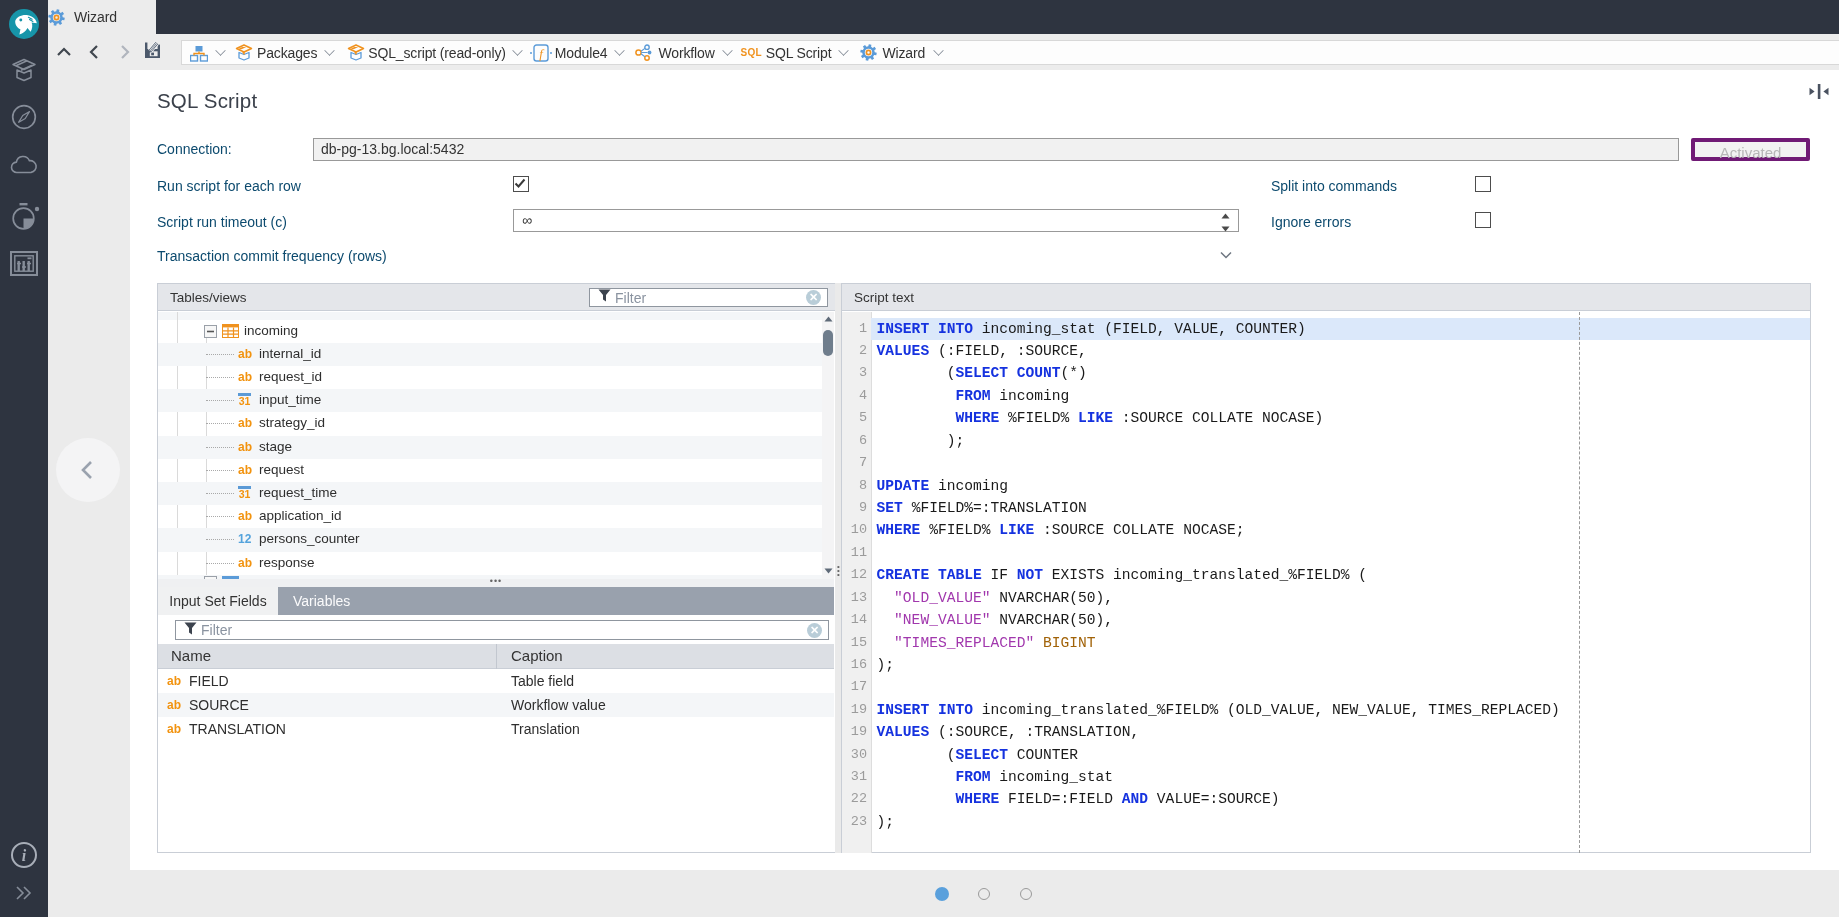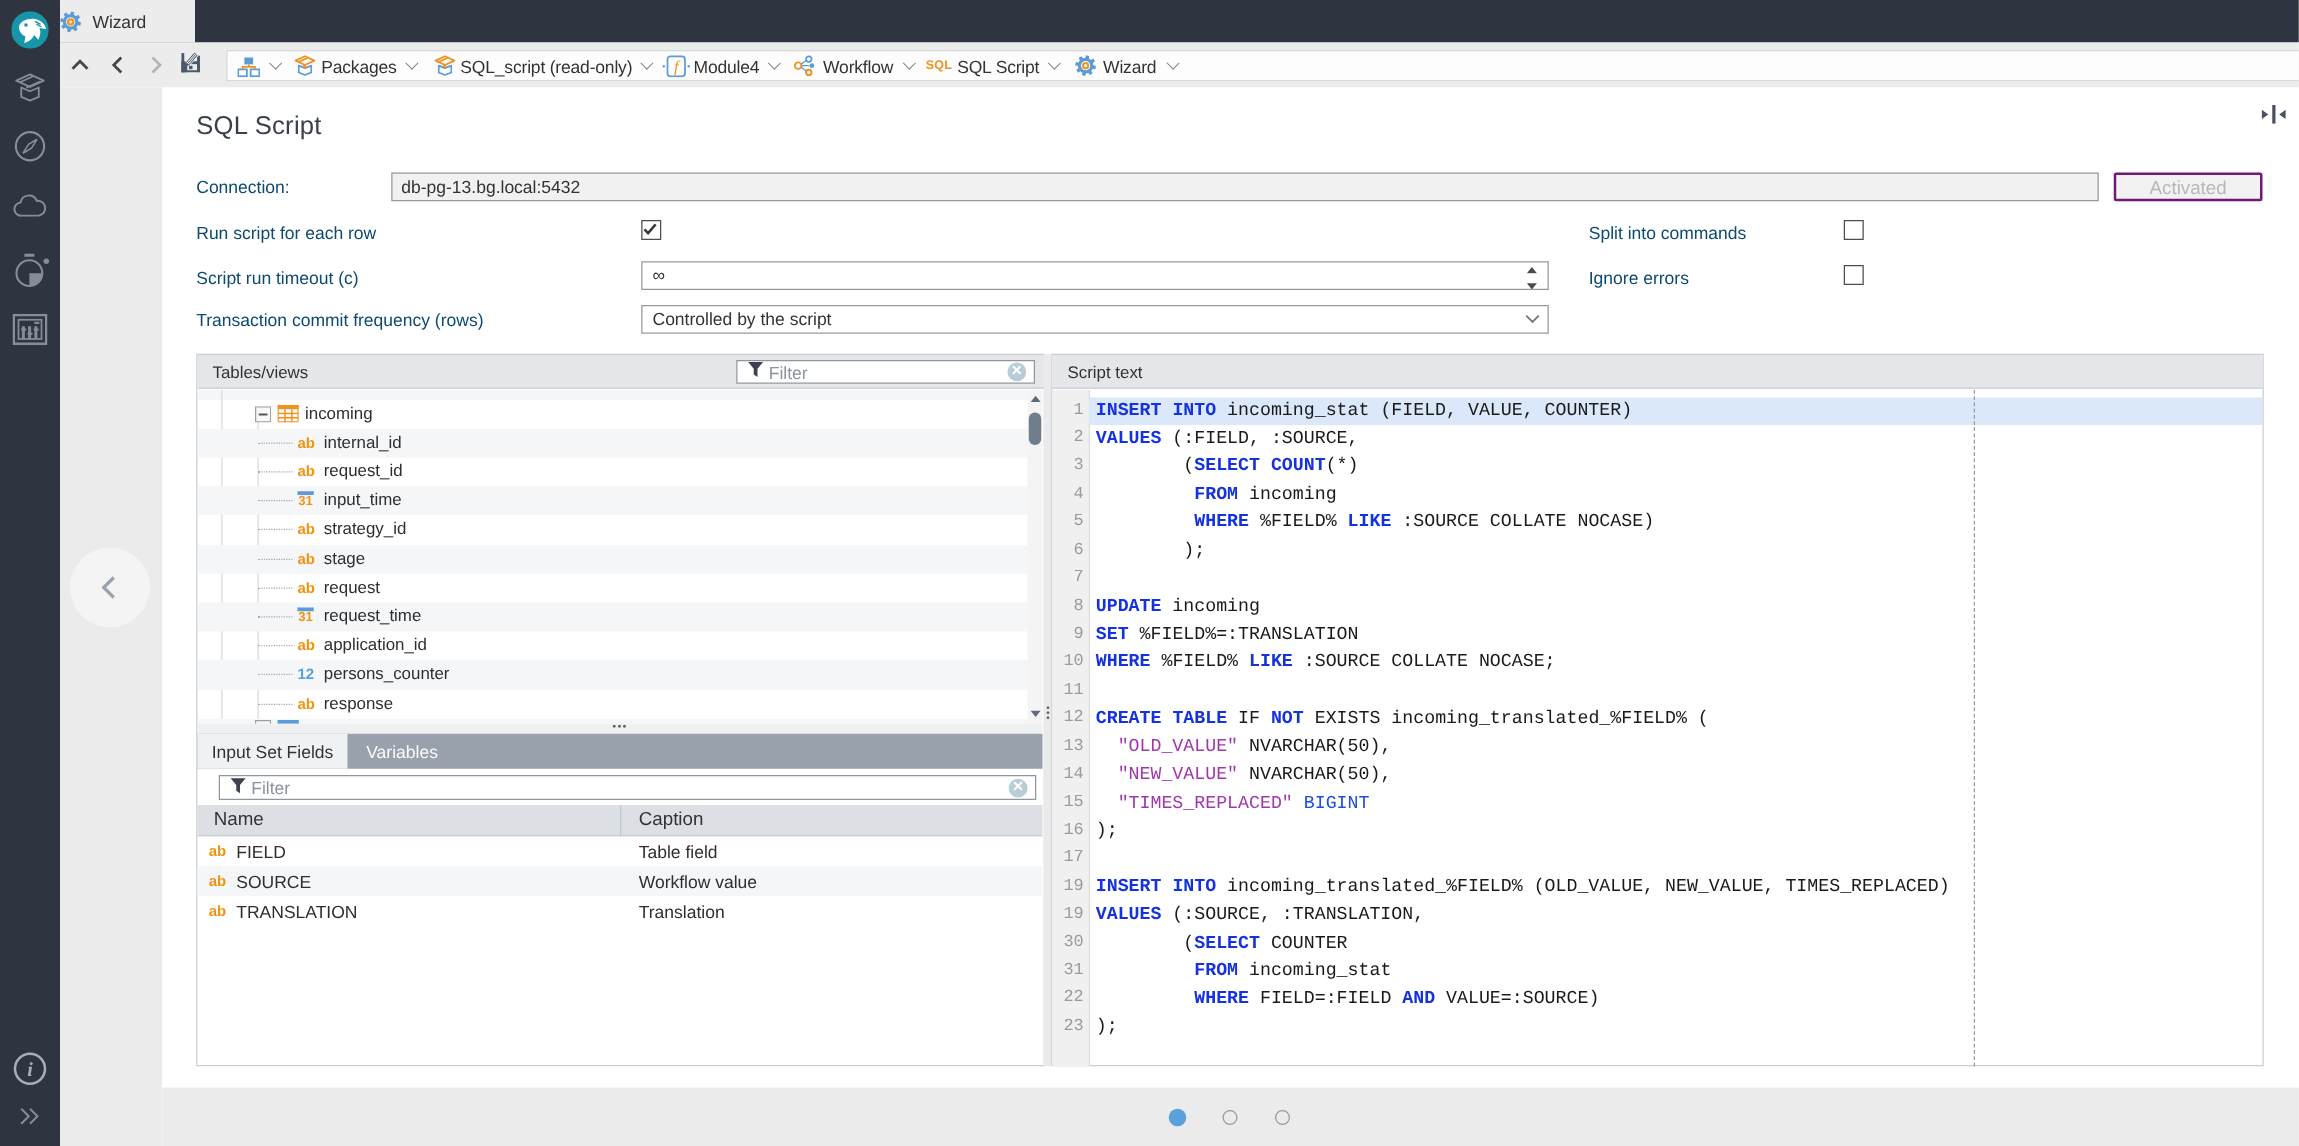--- a/index.html
+++ b/index.html
@@ -39,21 +39,21 @@
 .tabbar .t1{width:120px;background:#f0f1f2;color:#333;font-size:14px;display:flex;align-items:center;justify-content:center}
 .tabbar .t2{color:#fbfbfc;font-size:14px;display:flex;align-items:center;padding-left:15px}
 
 .filt{position:absolute;background:#fff;border:1px solid #8f969f;display:flex;align-items:center}
 .filt .ph{color:#8a93a0;font-size:14px;margin-left:4px}
 .xclr{margin-left:auto;margin-right:6px;width:15px;height:15px;border-radius:50%;background:#b9cdd8;color:#fff;font-size:11px;line-height:15px;text-align:center;font-weight:bold}
 
 .code{font-family:"Liberation Mono",monospace;font-size:14.6px;line-height:22.42px;white-space:pre;color:#1a1a1a}
 .code b{color:#1532df;font-weight:bold}
 .code q{color:#a137ad;quotes:none}
-.code t{color:#1d4ed8}
+.code t{color:#a16207}
 .gnum{font-family:"Liberation Mono",monospace;font-size:13.5px;line-height:22.42px;color:#9b9b9b;text-align:right;white-space:pre}
 </style></head>
 <body>
 <div id="sidebar" class="abs">
   <div class="abs" style="left:9px;top:9px"><svg width="30" height="30" viewBox="0 0 30 30" style="">
         <defs>
           <clipPath id="lc">
             <circle cx="15" cy="15" r="15"></circle>
           </clipPath>
         </defs>
@@ -198,42 +198,41 @@
 <div id="main" class="abs">
   <h1>SQL Script</h1>
   <div class="abs" style="left:1678px;top:14px"><svg width="22" height="15" viewBox="0 0 22 15" style="">
         <path d="M1.5 3.8 L6.6 7.5 L1.5 11.2 Z" fill="#4a5260"></path>
         <rect x="9.8" y="0" width="2.6" height="15" fill="#4a5260"></rect>
         <path d="M20.5 3.8 L15.4 7.5 L20.5 11.2 Z" fill="#4a5260"></path>
       </svg></div>
 
   <div class="lbl" style="left:27px;top:71px">Connection:</div>
   <div class="inp" style="left:183px;top:68px;width:1366px;height:23px;background:#f1f1f1;line-height:21px;padding-left:7px">db-pg-13.bg.local:5432</div>
-  <div class="abs" style="left:1561px;top:68px;width:119px;height:23px;background:#f2f2f2;border:2px solid #701a75;border-radius:2px;color:#b7b7b7;font-size:15px;text-align:center;line-height:21px">Activated</div>
+  <div class="abs" style="left:1561px;top:68px;width:119px;height:23px;background:#f2f2f2;border:4px solid #701a75;border-radius:2px;color:#b7b7b7;font-size:15px;text-align:center;line-height:21px">Activated</div>
 
   <div class="lbl" style="left:27px;top:108px">Run script for each row</div>
   <div class="cb" style="left:383px;top:106px"><svg width="12" height="12" viewBox="0 0 12 12" style="">
         <path d="M1.5 6.5 L4.5 9.5 L10.5 2.5" fill="none" stroke="#3a3a3a" stroke-width="2"></path>
       </svg></div>
   <div class="lbl" style="left:1141px;top:108px">Split into commands</div>
   <div class="cb" style="left:1345px;top:106px"></div>
 
   <div class="lbl" style="left:27px;top:144px">Script run timeout (c)</div>
   <div class="inp" style="left:383px;top:139px;width:726px;height:23px;line-height:21px;padding-left:8px">∞</div>
   <div class="abs" style="left:1091px;top:143px"><svg width="9" height="6" viewBox="0 0 9 6" style="">
         <path d="M0.5 5.5 L4.5 0.5 L8.5 5.5 Z" fill="#4a4a4a"></path>
       </svg></div>
   <div class="abs" style="left:1091px;top:156px"><svg width="9" height="6" viewBox="0 0 9 6" style="">
         <path d="M0.5 0.5 L4.5 5.5 L8.5 0.5 Z" fill="#4a4a4a"></path>
       </svg></div>
   <div class="lbl" style="left:1141px;top:144px">Ignore errors</div>
   <div class="cb" style="left:1345px;top:142px"></div>
 
   <div class="lbl" style="left:27px;top:178px">Transaction commit frequency (rows)</div>
-  <div class="inp" style="left:383px;top:174px;width:726px;height:23px;line-height:21px;padding-left:8px">Controlled by the script</div>
   <div class="abs" style="left:1090px;top:181px"><svg width="12" height="8" viewBox="0 0 12 8" style="">
         <path d="M1 1.5 L6 6.5 L11 1.5" fill="none" stroke="#6f7782" stroke-width="1.5"></path>
       </svg></div>
 
   <div class="panel" style="left:27px;top:213px;width:679px;height:570px">
     <div class="phead">
         <span>Tables/views</span>
       </div>
     <div class="filt" style="left:431px;top:4px;width:239px;height:19px">
         <span style="margin-left:8px;margin-top:1px"><svg width="13" height="13" viewBox="0 0 13 13" style="">

